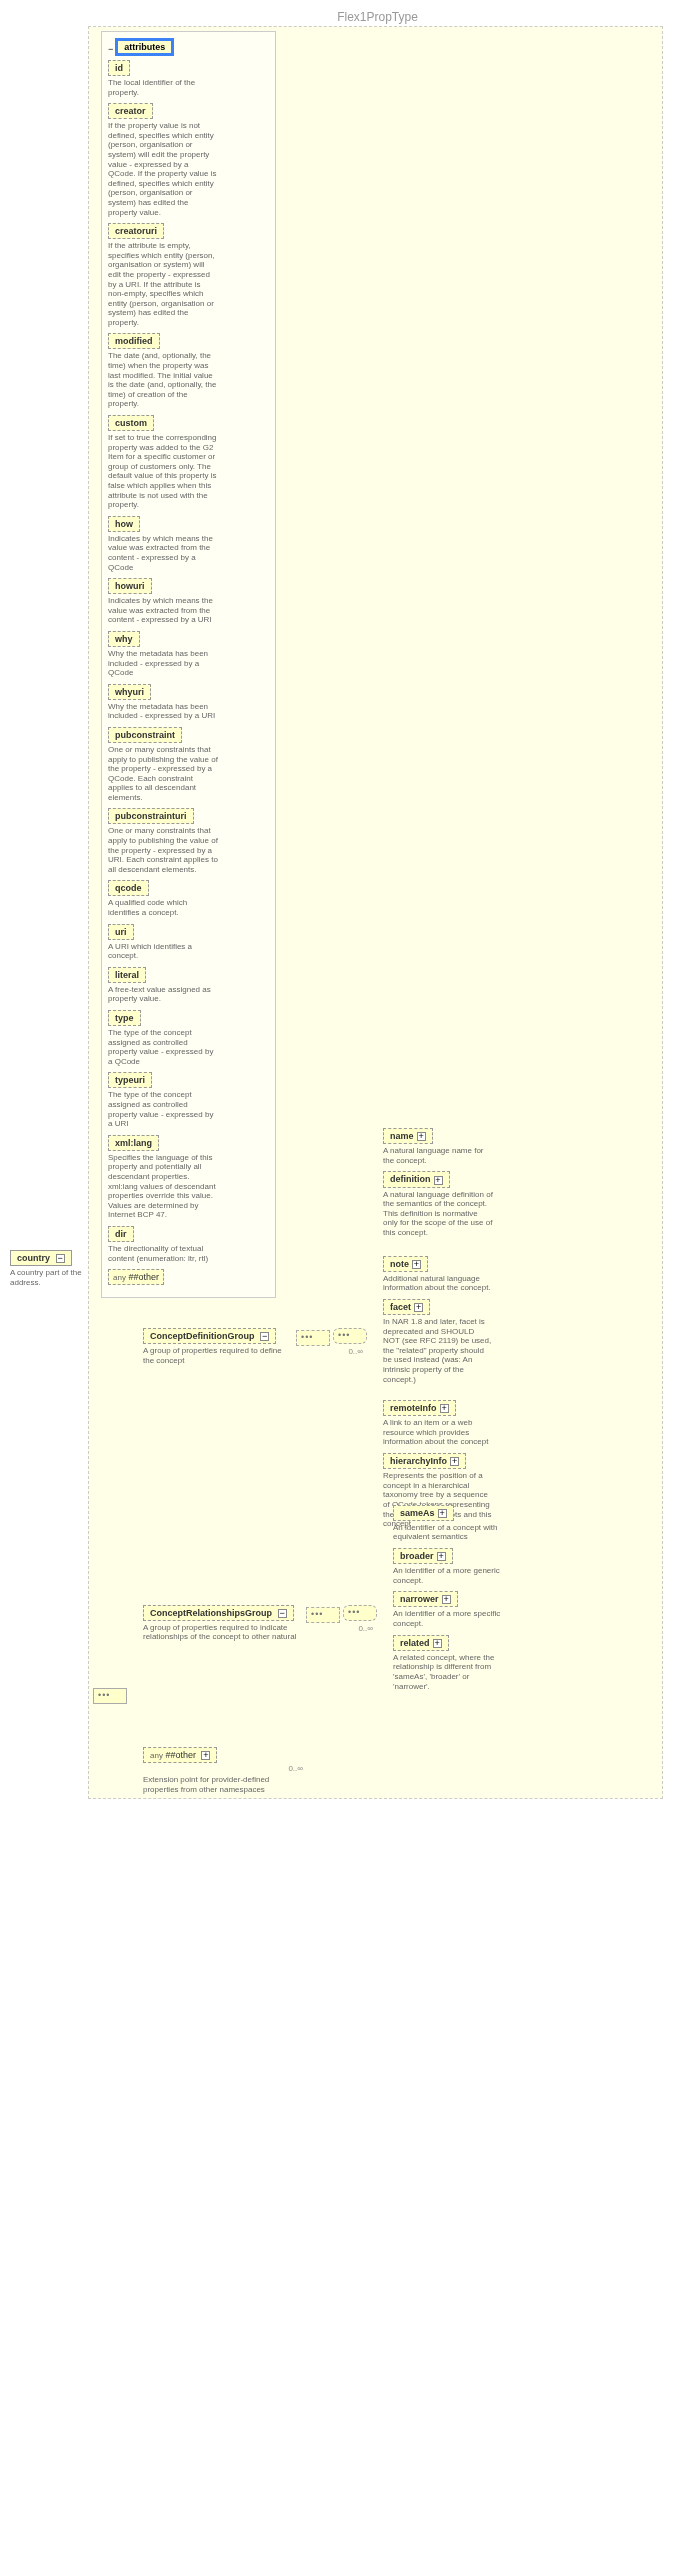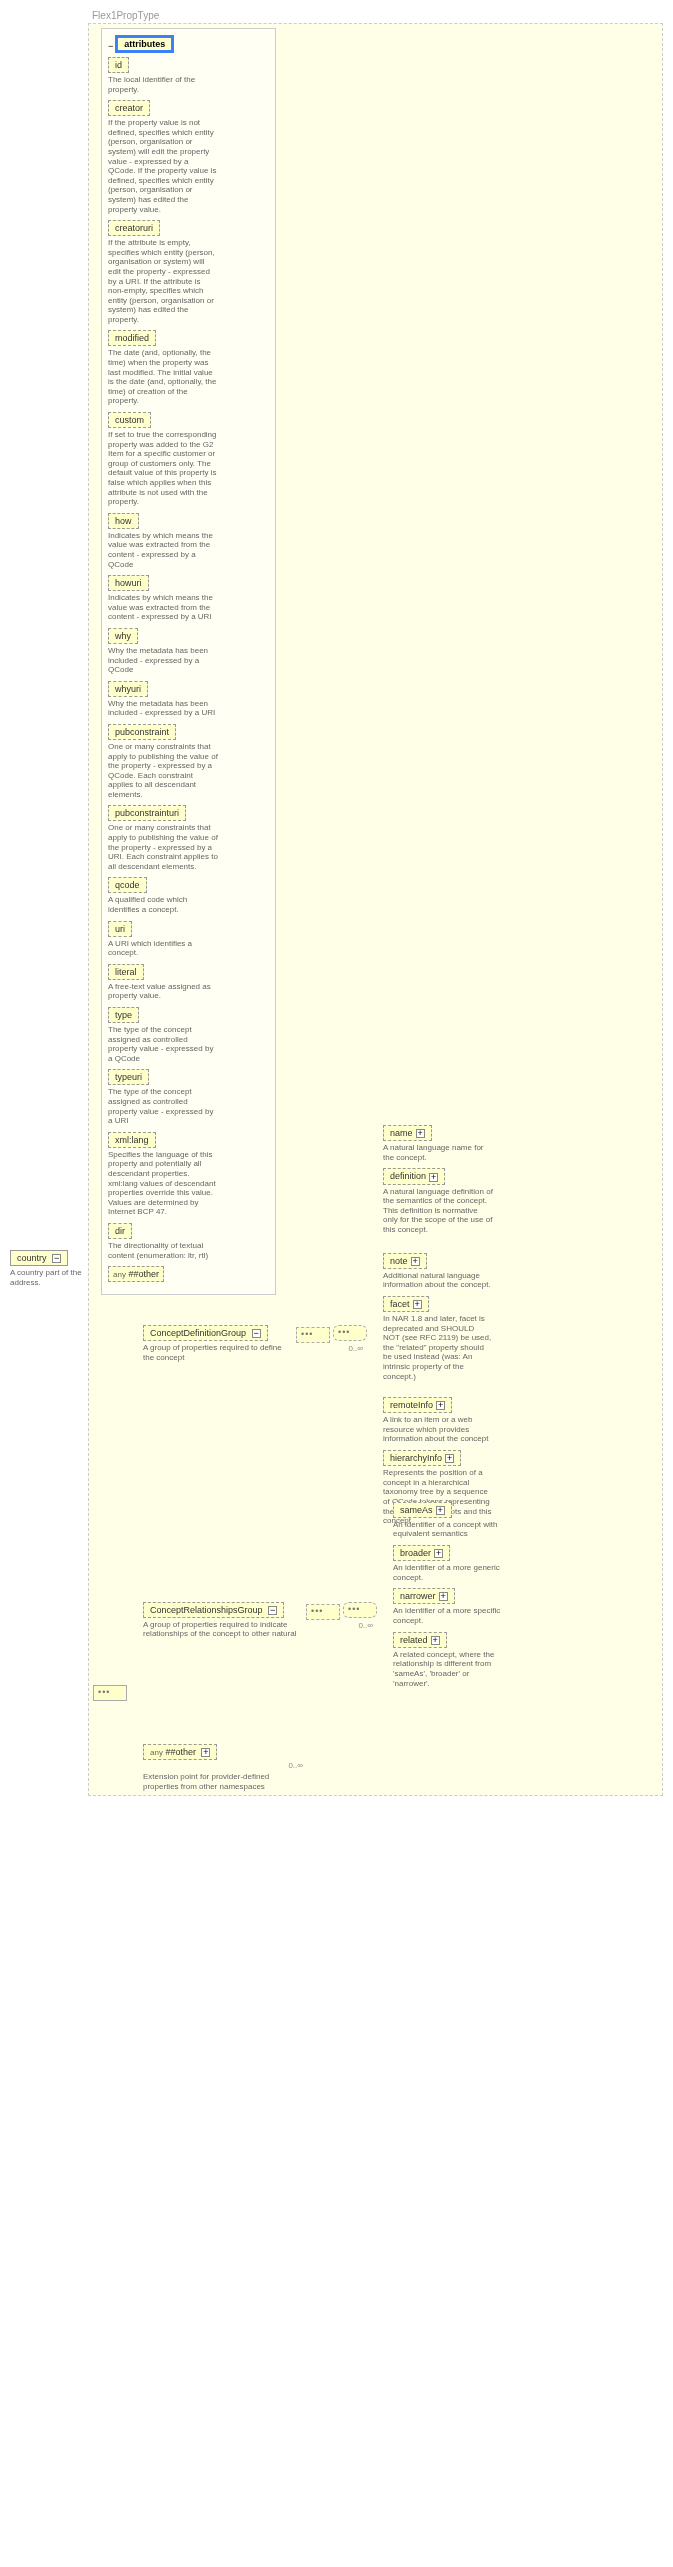--- a/index.html
+++ b/index.html
@@ -24,21 +24,21 @@
     width: 9px;
     height: 9px;
     border: 1px solid #888;
     background: #fff;
     text-align: center;
     line-height: 7px;
     font-size: 9px;
     margin-left: 3px;
     vertical-align: middle;
   }
-  .box .label { font-weight: normal; font-size: 9px; color: #333; }
+  .box .label { font-weight: bold; font-size: 9px; color: #333; }
   .doc {
     font-size: 8px;
     color: #666;
     margin-top: 2px;
     line-height: 1.2;
     max-width: 110px;
   }
   .seq {
     border: 1px solid #aaa;
     background: #ffffcc;
@@ -51,24 +51,25 @@
     content: "•••";
     font-size: 9px;
     color: #777;
     letter-spacing: 1px;
     position: absolute;
     left: 4px;
     top: 1px;
   }
   .seq.dashed { border-style: dashed; }
   .title-bar {
-    font-size: 10px;
+    font-size: 12px;
     color: #666;
     margin-bottom: 2px;
     padding-left: 4px;
+    text-align: center;
   }
   .big-wrap {
     border: 1px dashed #ccc;
     background: #ffffe8;
     padding: 4px;
   }
   .attr-block {
     border: 1px solid #ccc;
     background: #fffff4;
     padding: 6px;

